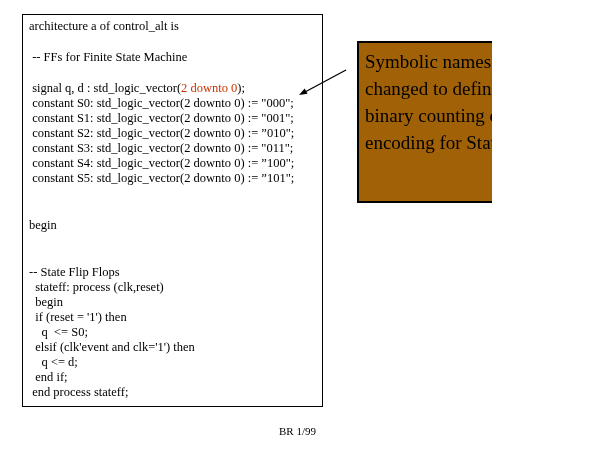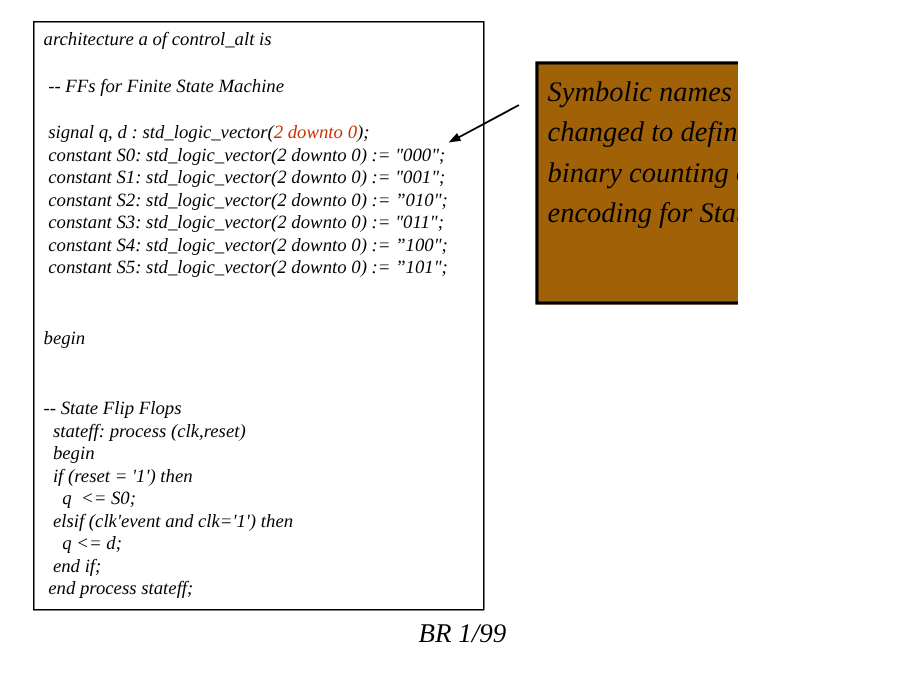--- a/index.html
+++ b/index.html
@@ -4,21 +4,20 @@
 <style>
   html, body { margin: 0; padding: 0; background: #ffffff; }
   #slide {
     position: relative;
     width: 492px;
     height: 450px;
     background: #ffffff;
     font-family: "Liberation Serif", serif;
     color: #000000;
     overflow: hidden;
-    font-style: italic;
   }
   .code-box {
     position: absolute;
     left: 22px;
     top: 14px;
     width: 301px;
     height: 393px;
     border: 1px solid #000000;
     box-sizing: border-box;
     background: #ffffff;
@@ -54,22 +53,22 @@
   .callout-arrow {
     position: absolute;
     left: 294px;
     top: 62px;
     width: 60px;
     height: 40px;
   }
   .footer-credit {
     position: absolute;
     left: 279px;
-    top: 412px;
-    font-size: 18px;
+    top: 425px;
+    font-size: 11px;
   }
   .page-number {
     position: absolute;
     left: 551px;
     top: 410px;
     font-size: 13px;
   }
 </style>
 </head>
 <body>

